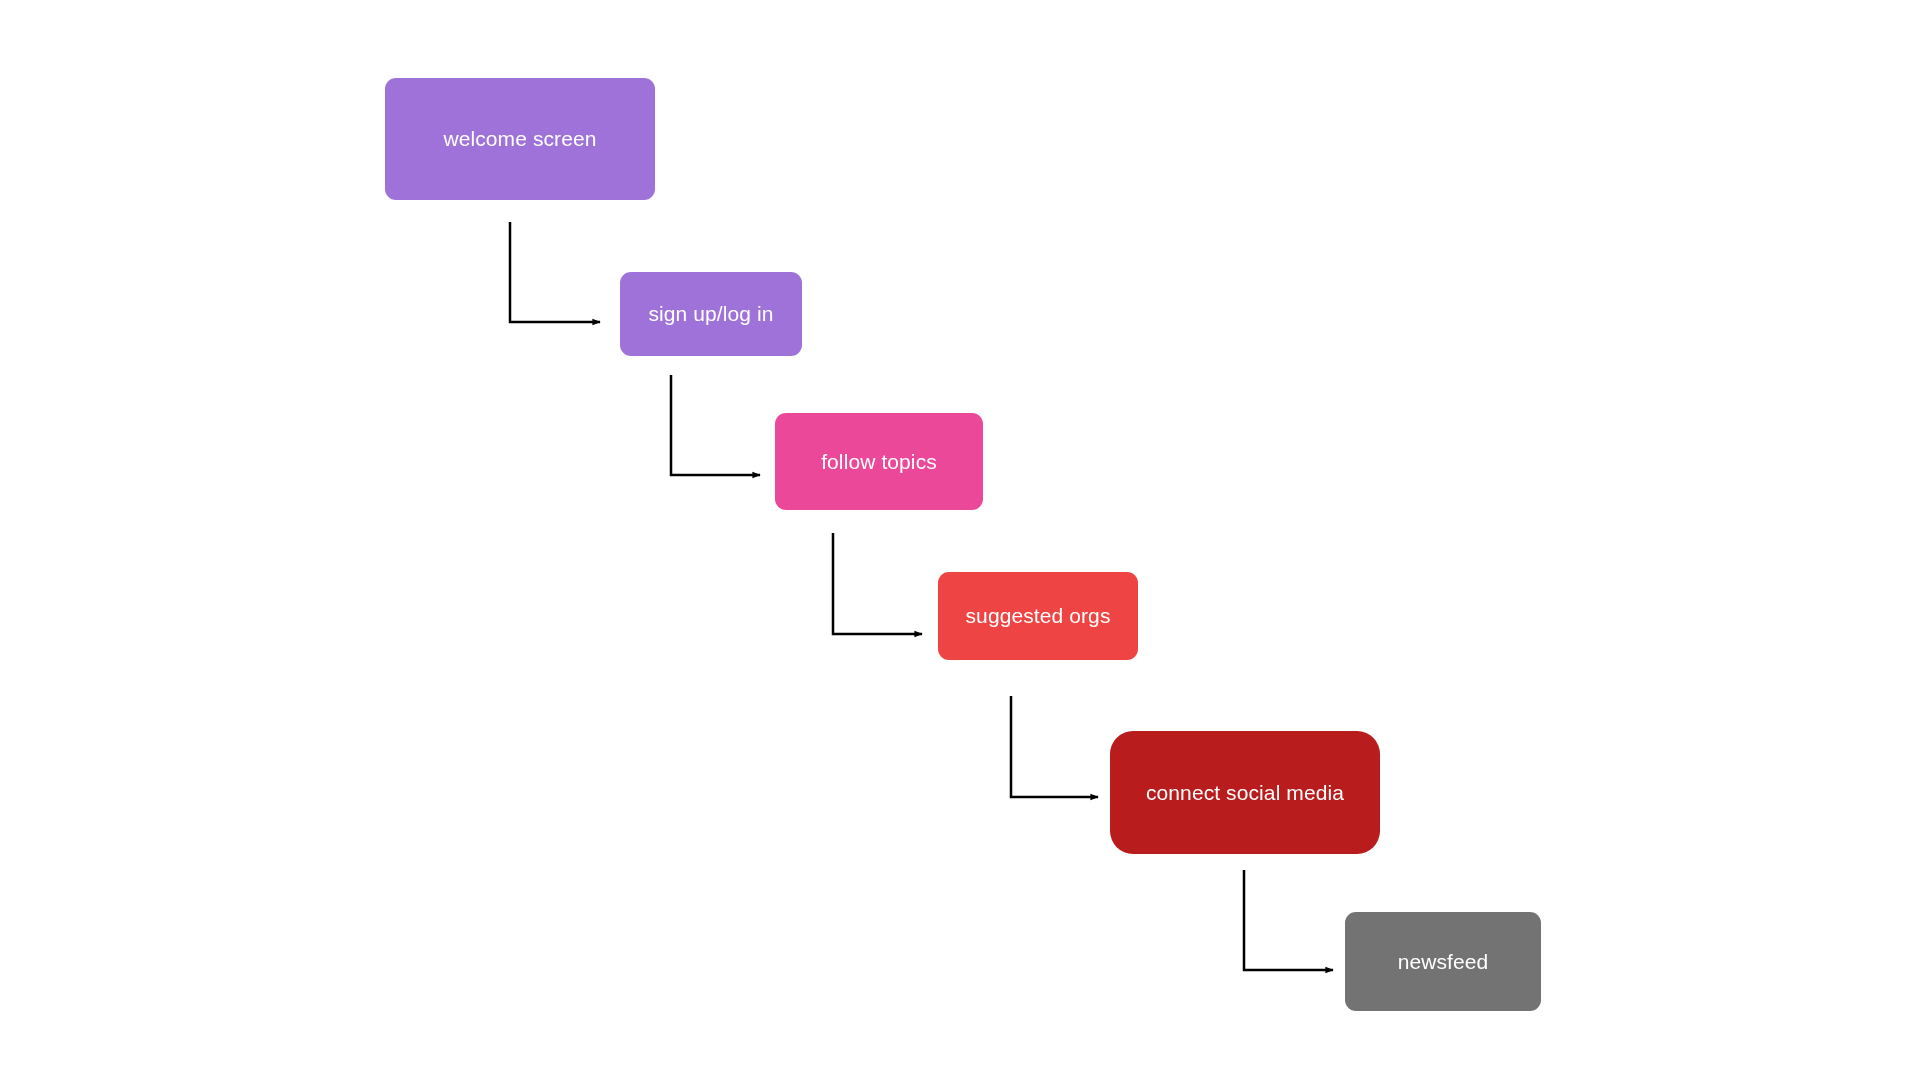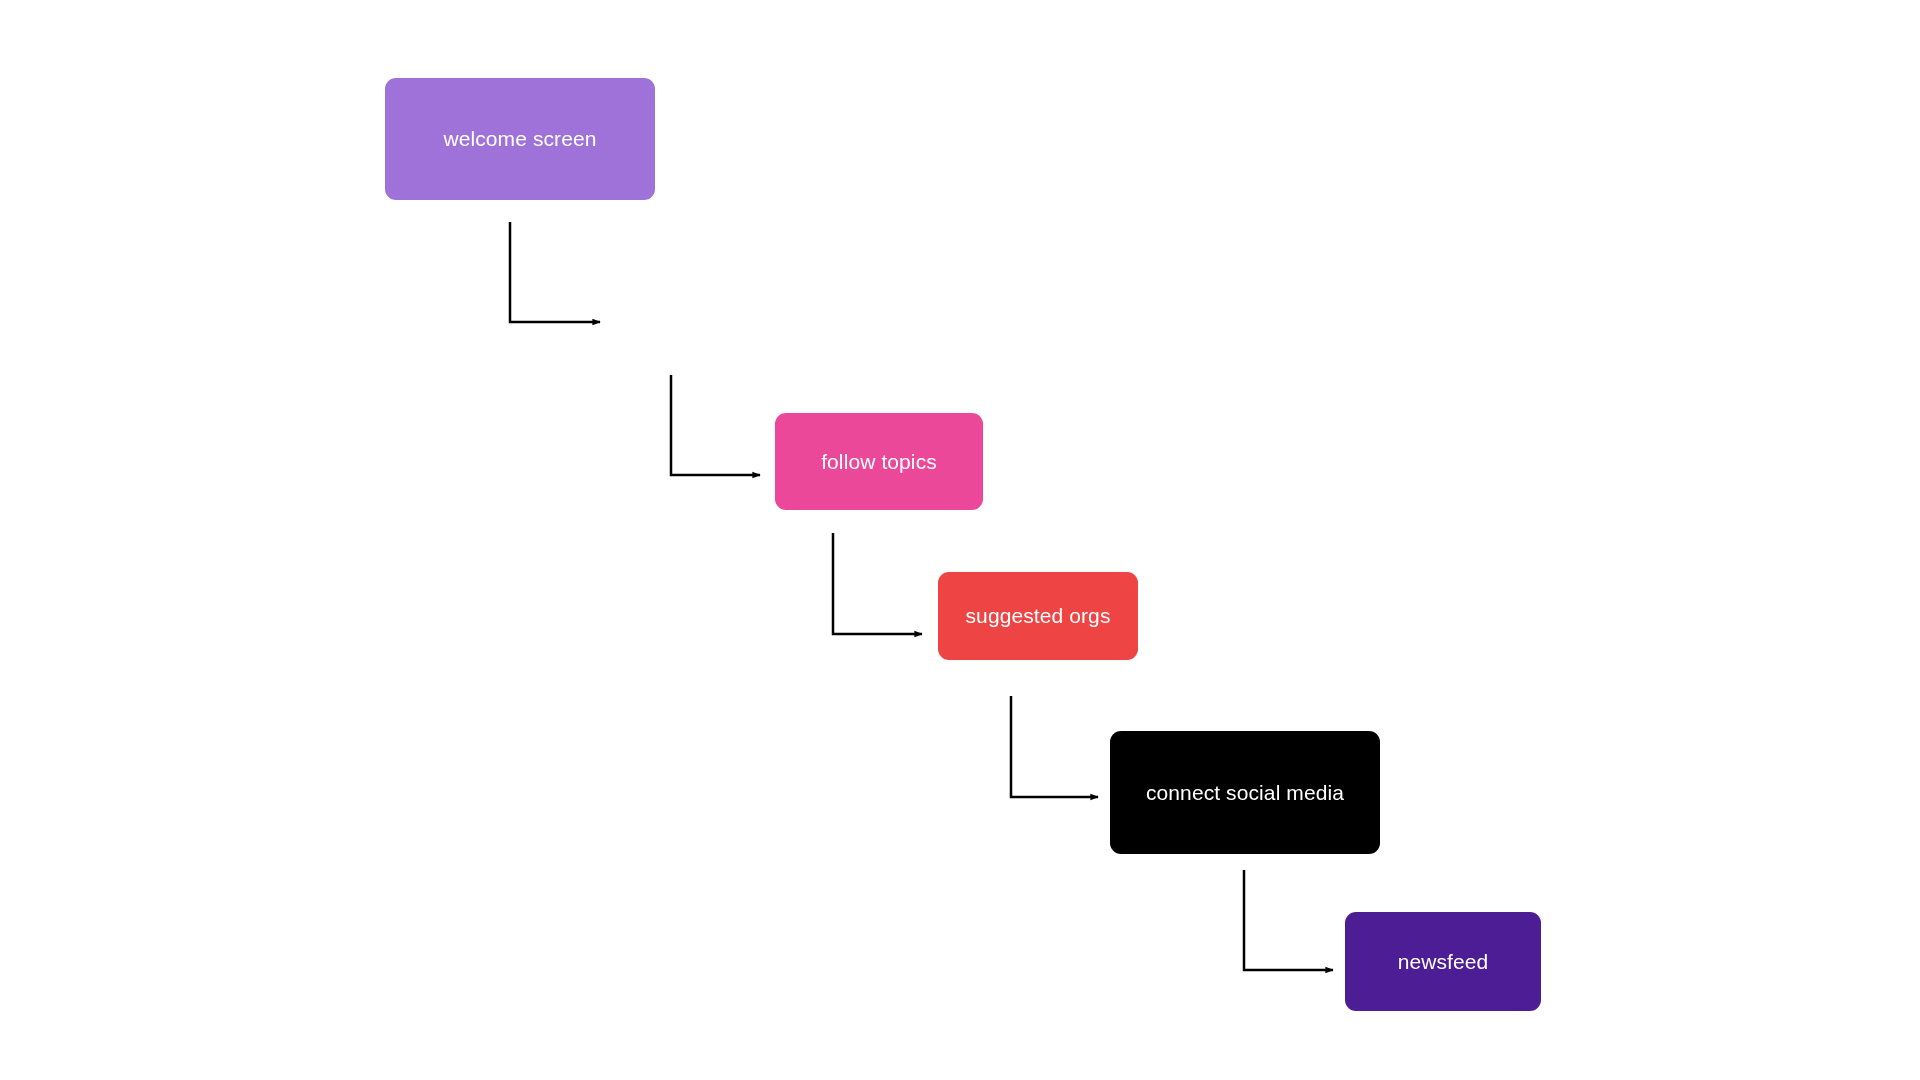--- a/index.html
+++ b/index.html
@@ -67,30 +67,33 @@
         <path d="M 833 533 L 833 634 L 922 634" fill="none" stroke="#000000" stroke-width="2.5" stroke-linecap="butt" stroke-linejoin="miter" marker-end="url(#arrowhead)"></path>
         <path d="M 1011 696 L 1011 797 L 1098 797" fill="none" stroke="#000000" stroke-width="2.5" stroke-linecap="butt" stroke-linejoin="miter" marker-end="url(#arrowhead)"></path>
         <path d="M 1244 870 L 1244 970 L 1333 970" fill="none" stroke="#000000" stroke-width="2.5" stroke-linecap="butt" stroke-linejoin="miter" marker-end="url(#arrowhead)"></path>
       </g>
   </svg>
 
   <div class="node" style="left: 385px; top: 78px; width: 270px; height: 122px; background: rgb(159, 114, 218); color: rgb(255, 255, 255); border-radius: 11px; font-size: 21px;">
     <span class="node-label">welcome screen</span>
   </div>
 
+  <div class="node" style="left: 620px; top: 272px; width: 182px; height: 84px; background: rgb(159, 114, 218); color: rgb(255, 255, 255); border-radius: 11px; font-size: 21px;">
+    <span class="node-label">sign up/log in</span>
+  </div>
 
   <div class="node" style="left: 775px; top: 413px; width: 208px; height: 97px; background: #ec4899; color: rgb(255, 255, 255); border-radius: 11px; font-size: 21px;">
     <span class="node-label">follow topics</span>
   </div>
 
   <div class="node" style="left: 938px; top: 572px; width: 200px; height: 88px; background: #ef4444; color: rgb(255, 255, 255); border-radius: 11px; font-size: 21px;">
     <span class="node-label">suggested orgs</span>
   </div>
 
-  <div class="node" style="left: 1110px; top: 731px; width: 270px; height: 123px; background: #000000; color: rgb(255, 255, 255); border-radius: 11px; font-size: 21px;">
+  <div class="node" style="left: 1110px; top: 731px; width: 270px; height: 123px; background: #b91c1c; color: rgb(255, 255, 255); border-radius: 23px; font-size: 21px;">
     <span class="node-label">connect social media</span>
   </div>
 
-  <div class="node" style="left: 1345px; top: 912px; width: 196px; height: 99px; background: #4c1d95; color: rgb(255, 255, 255); border-radius: 11px; font-size: 21px;">
+  <div class="node" style="left: 1345px; top: 912px; width: 196px; height: 99px; background: #737373; color: rgb(255, 255, 255); border-radius: 11px; font-size: 21px;">
     <span class="node-label">newsfeed</span>
   </div>
 
 </div>
 
 </body></html>

